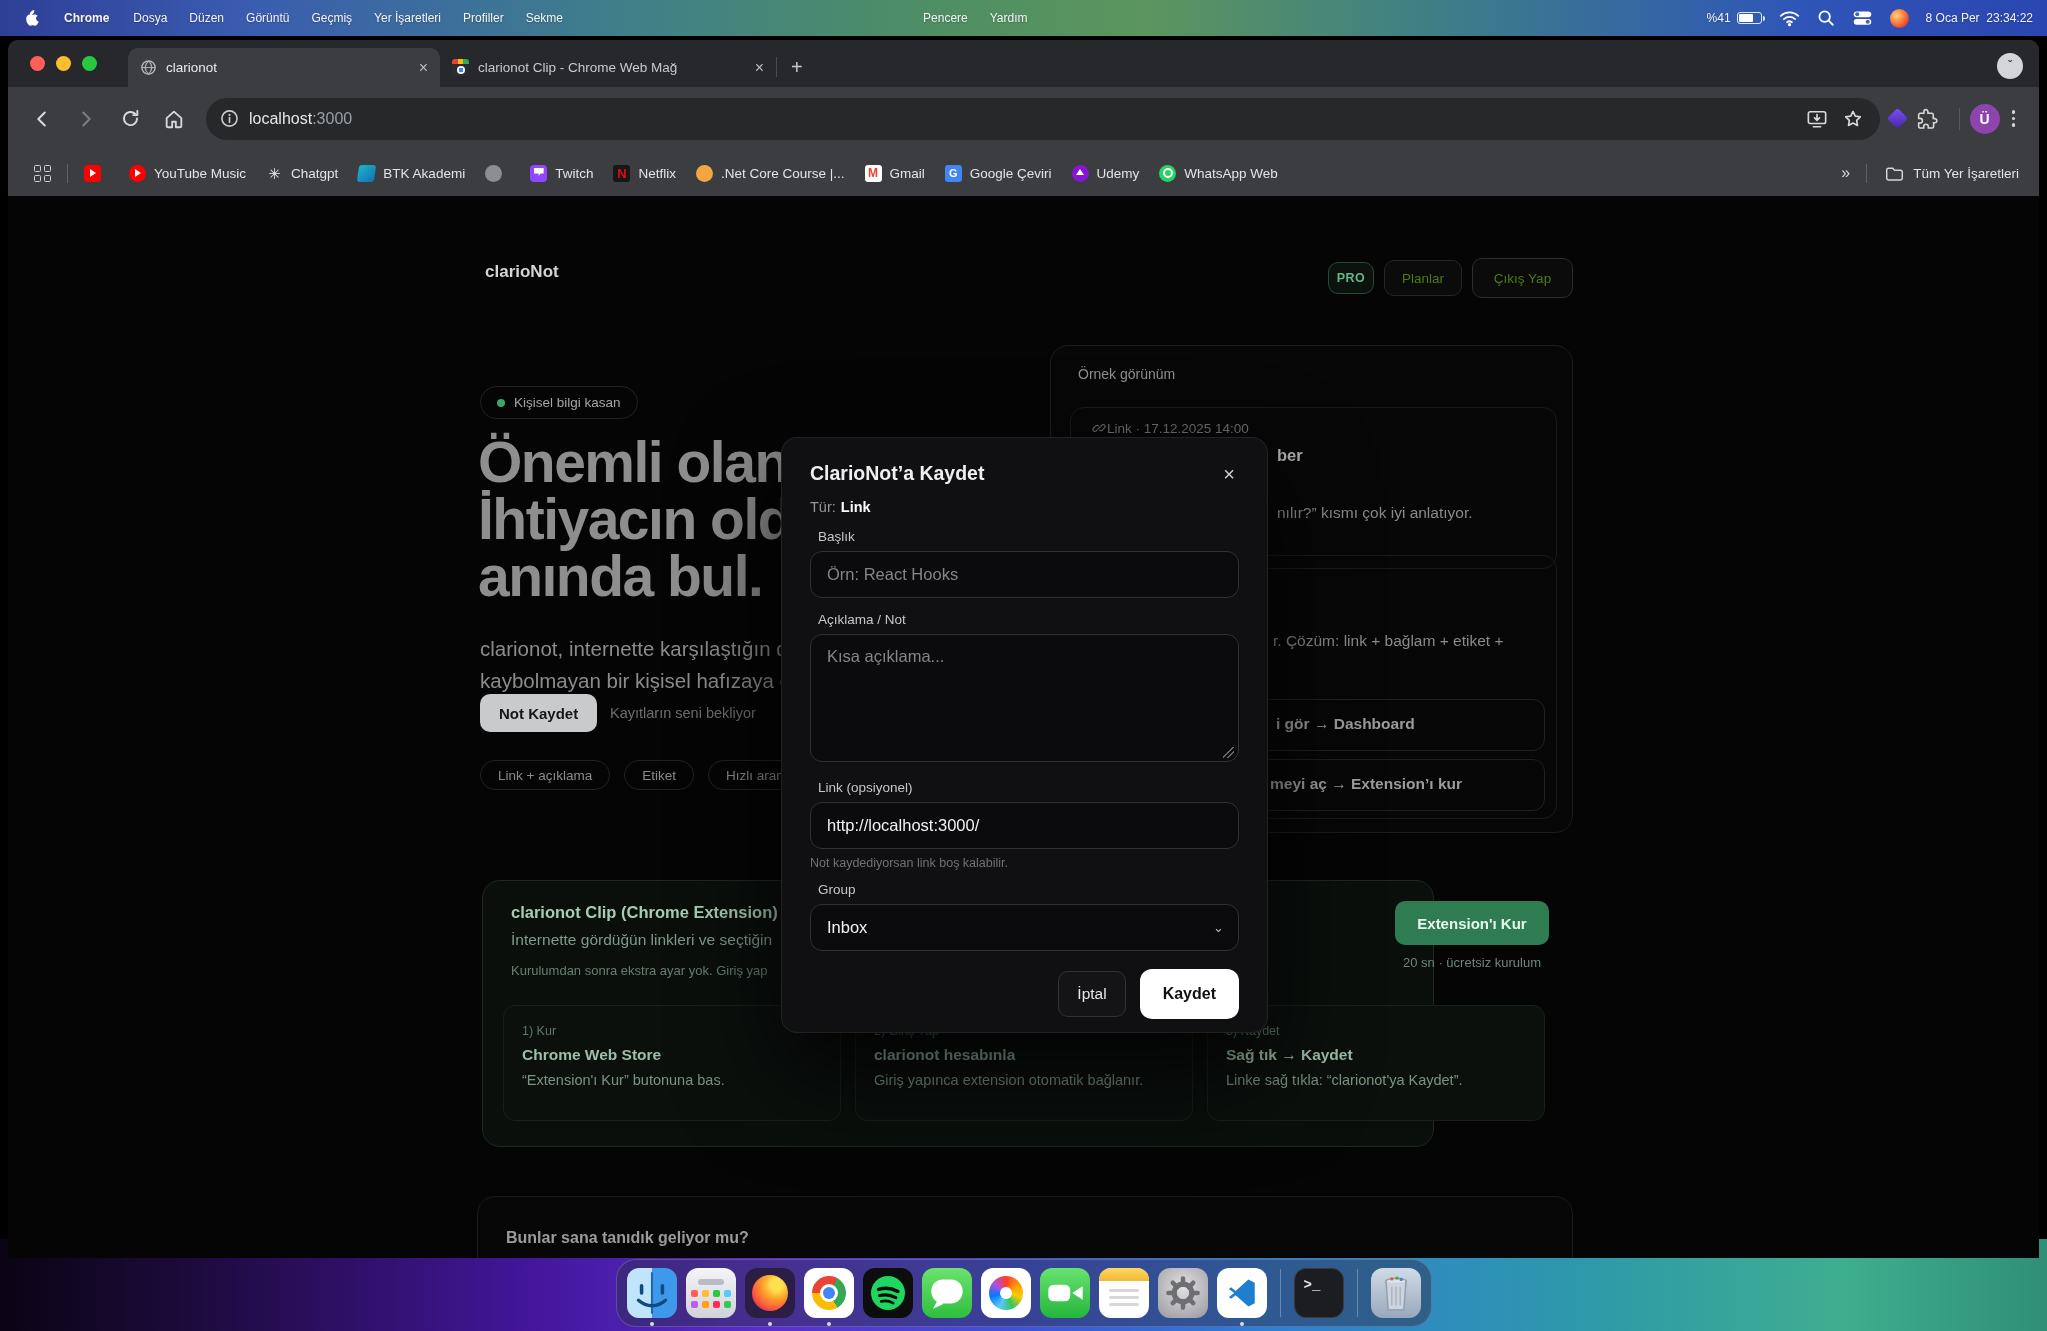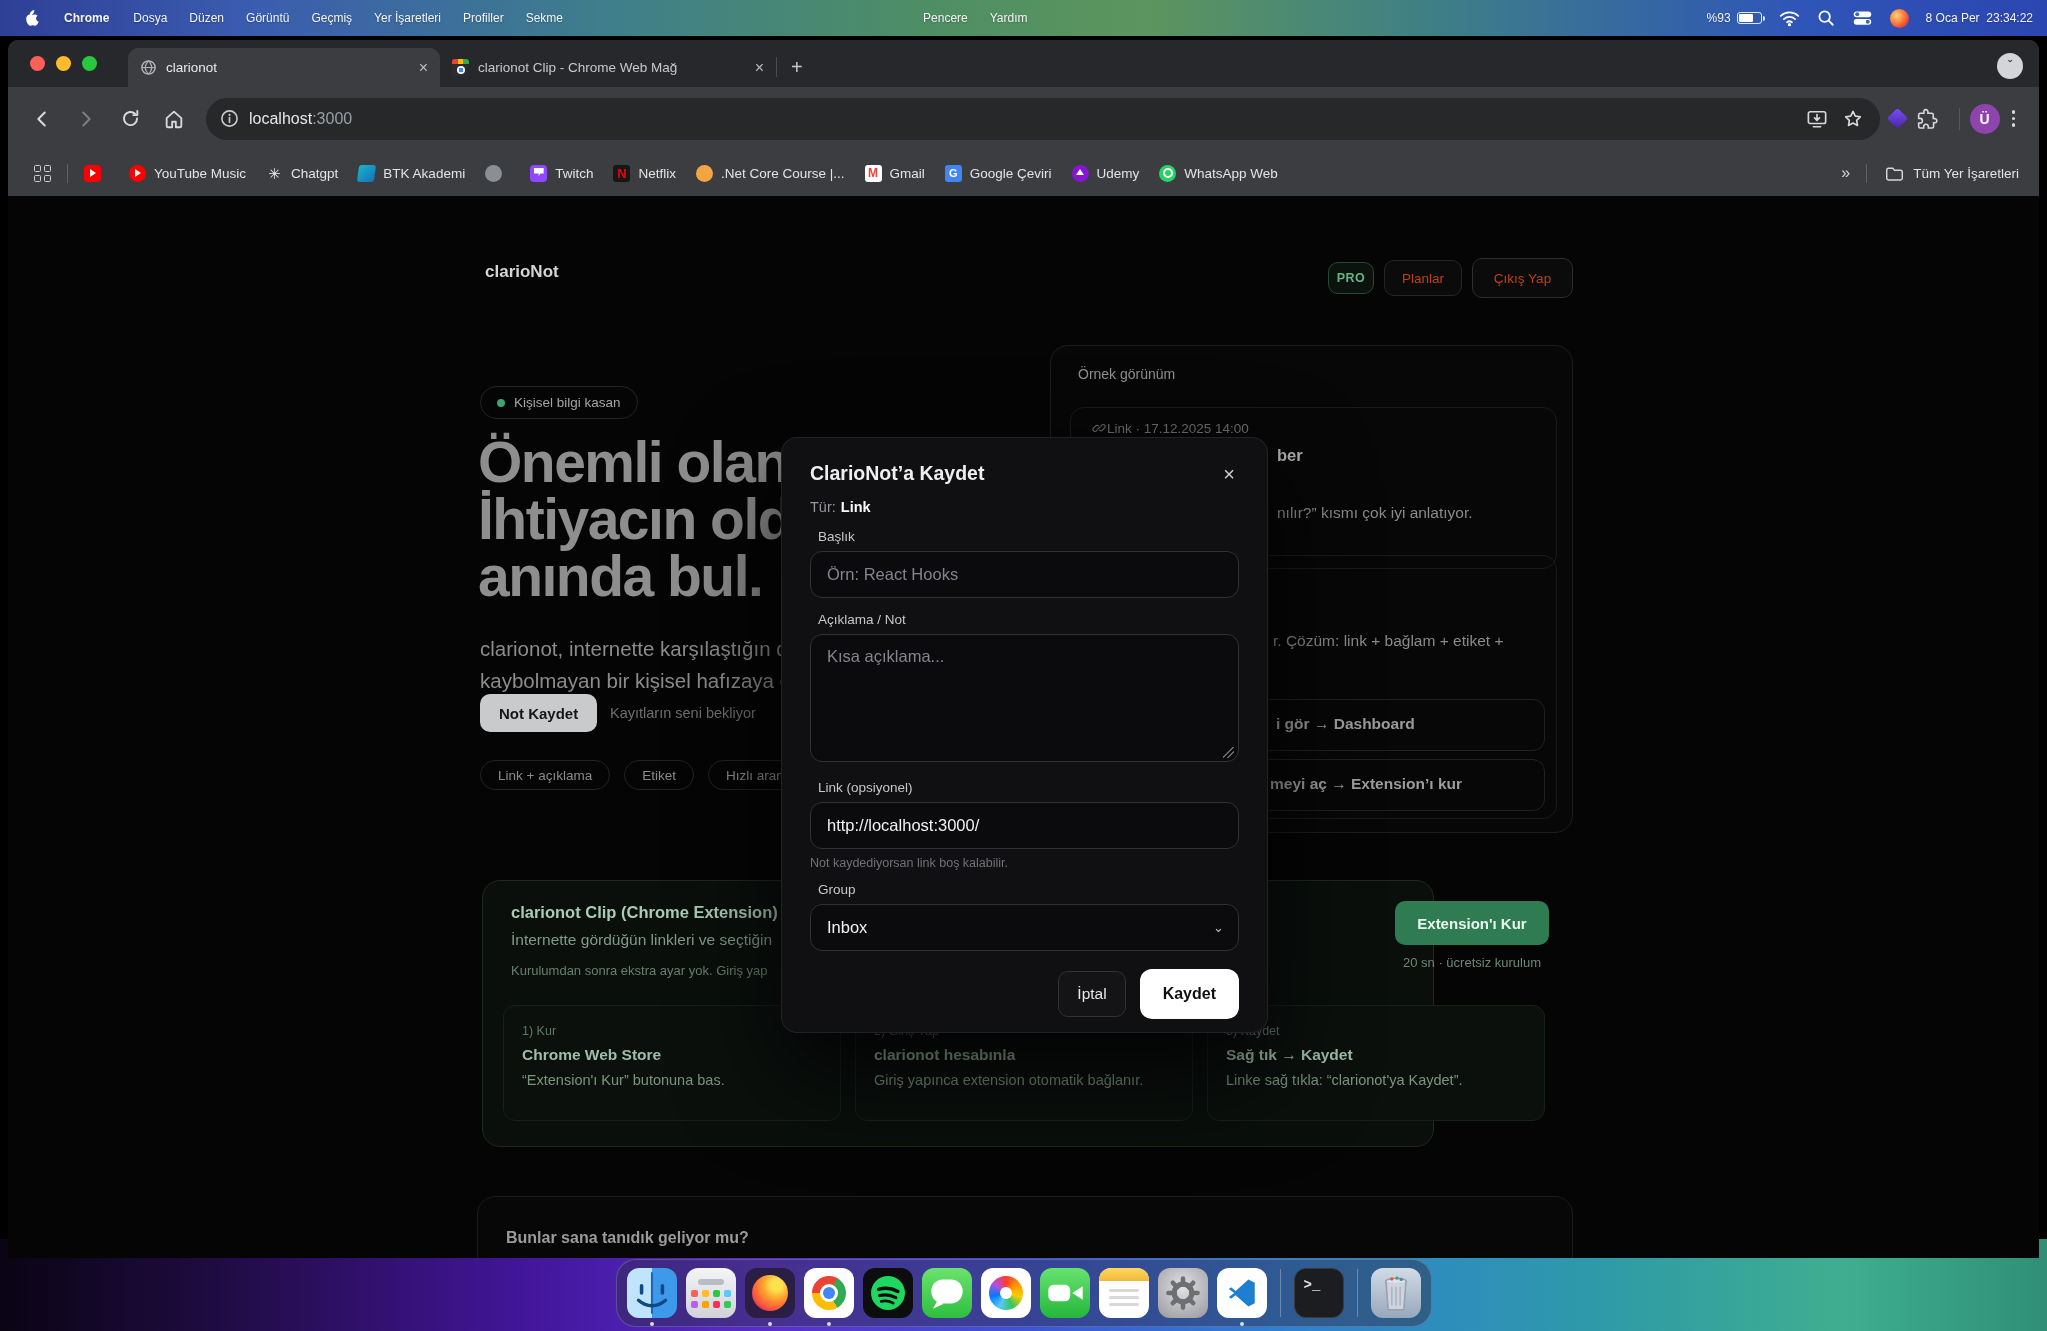--- a/index.html
+++ b/index.html
@@ -88,21 +88,21 @@
   .ud{background:#8716d3;border-radius:50%;}
   .ud::after{content:"";border-bottom:6px solid #fff;border-left:4.5px solid transparent;border-right:4.5px solid transparent;margin-top:-2px;}
   .wa{background:#25d366;border-radius:50%;}
   .wa::after{content:"";position:absolute;inset:3.5px;border:2px solid #fff;border-radius:50%;}
   .bm-overflow{margin-left:auto;font-size:16px;color:#d6d6d6;padding:0 10px;}
   .bm-all{display:flex;align-items:center;gap:9px;padding:0 4px 0 12px;}
 
   
   .content{position:absolute;left:0;top:156px;width:100%;height:1062px;background:#050506;overflow:hidden;}
   .brand{font-size:17px;font-weight:bold;color:#d5d5d5;}
-  .pill-btn{display:flex;align-items:center;justify-content:center;border-radius:10px;font-size:13.5px;color:#c2410c;background:#0b0b0c;border:1px solid #262627;}
+  .pill-btn{display:flex;align-items:center;justify-content:center;border-radius:10px;font-size:13.5px;color:#4d7c0f;background:#0b0b0c;border:1px solid #262627;}
   .pro{color:#63b585;border-color:#24four;border:1px solid #234a34;background:#0c130f;font-weight:bold;font-size:12.5px;letter-spacing:.5px;}
   .hero-badge{display:inline-flex;align-items:center;gap:9px;border:1px solid #232323;border-radius:999px;padding:8px 16px;font-size:13.5px;color:#a5a5a5;}
   .dot-green{width:8px;height:8px;border-radius:50%;background:#3da56b;}
   .h1{font-size:57px;line-height:57px;font-weight:bold;color:#8e8e8e;letter-spacing:-1.5px;white-space:nowrap;}
   .hero-p{font-size:20.5px;line-height:32px;color:#8c8c8c;white-space:nowrap;}
   .cta{display:inline-flex;align-items:center;justify-content:center;height:38px;padding:0 19px;border-radius:10px;background:#c9cacb;color:#161616;font-size:15px;font-weight:bold;}
   .cta-side{font-size:14.5px;color:#6e6e6e;}
   .chip{display:inline-flex;align-items:center;height:30px;padding:0 17px;border-radius:999px;border:1px solid #222223;color:#8b8b8b;font-size:13.5px;}
   .chips{display:flex;gap:14px;}
 
@@ -192,21 +192,21 @@
     <div class="mb-item">Görüntü</div>
     <div class="mb-item">Geçmiş</div>
     <div class="mb-item">Yer İşaretleri</div>
     <div class="mb-item">Profiller</div>
     <div class="mb-item">Sekme</div>
     <div class="mb-item" style="margin-left:338px;">Pencere</div>
     <div class="mb-item">Yardım</div>
 
     <div class="mb-right">
       <div class="batt-wrap">
-        <span>%93</span>
+        <span>%41</span>
         <span class="batt">
             <i></i>
           </span>
       </div>
       <svg class="mb-svg" width="21" height="18" viewBox="0 0 24 20">
         <g stroke="#fff" stroke-width="2" fill="none" stroke-linecap="round">
           <path d="M2 7.5a15 15 0 0 1 20 0"></path>
             <path d="M5.6 11.2a9.6 9.6 0 0 1 12.8 0"></path>
             <path d="M9.2 14.8a4.6 4.6 0 0 1 5.6 0"></path>
         </g>

